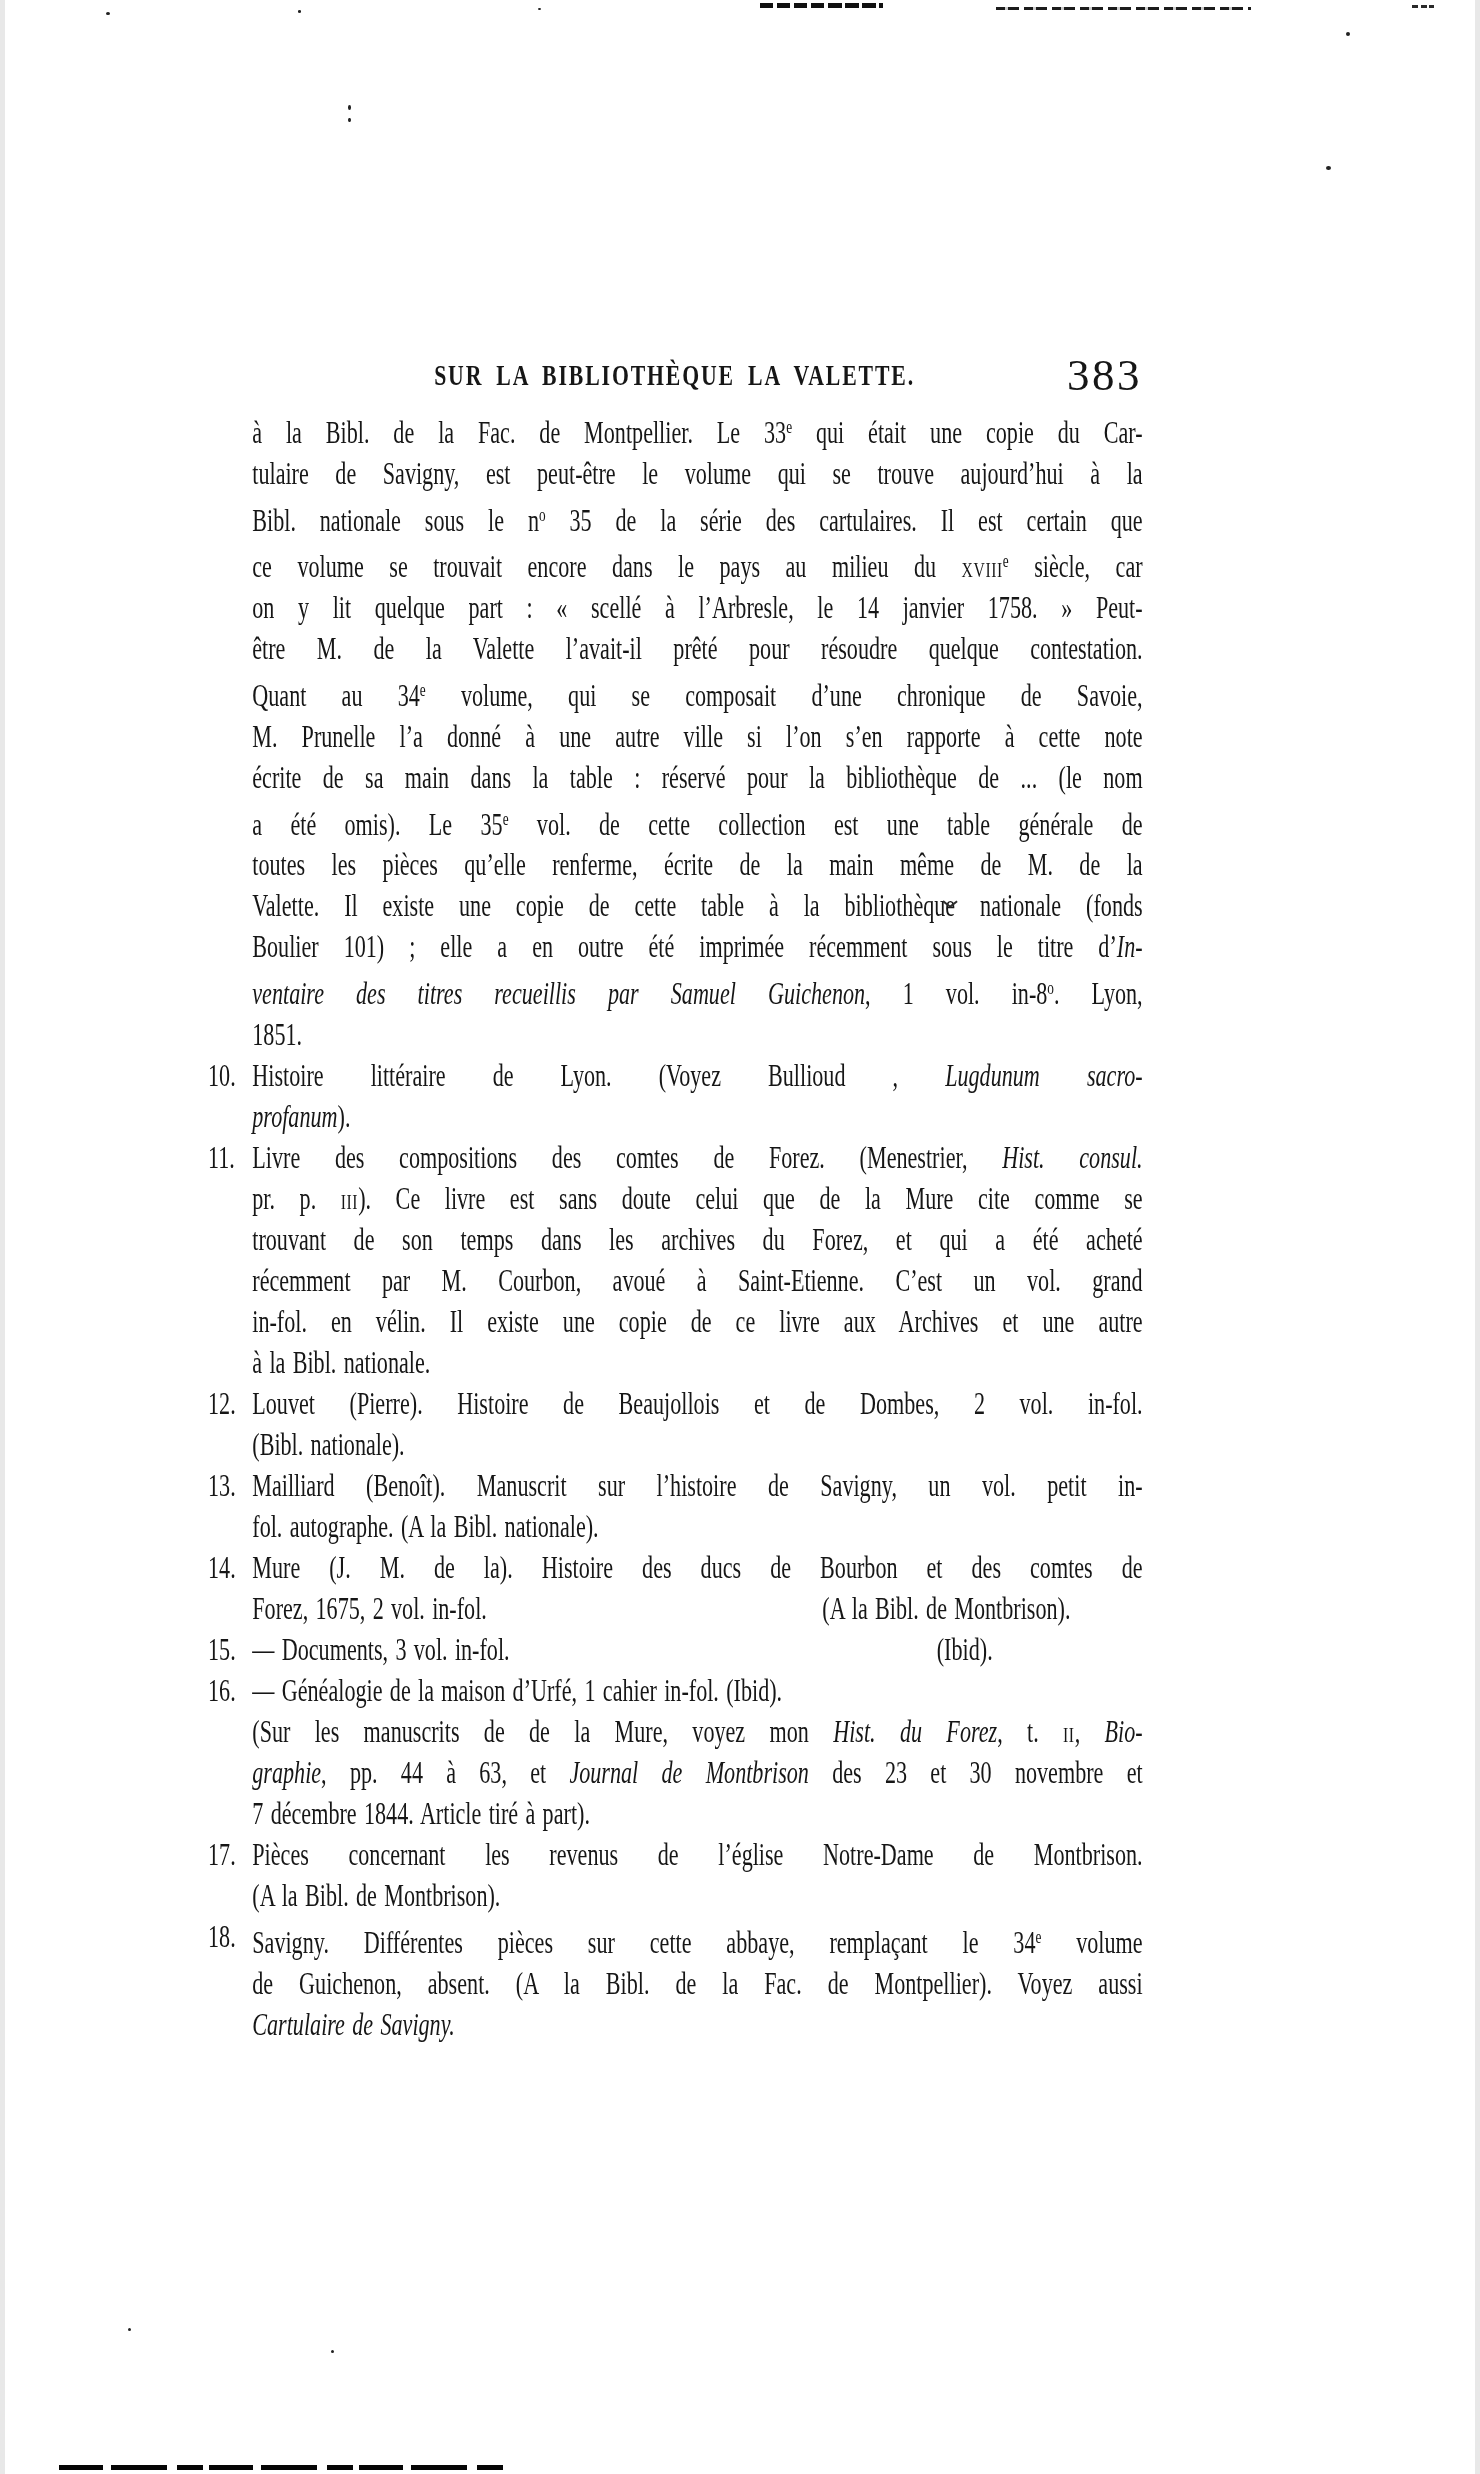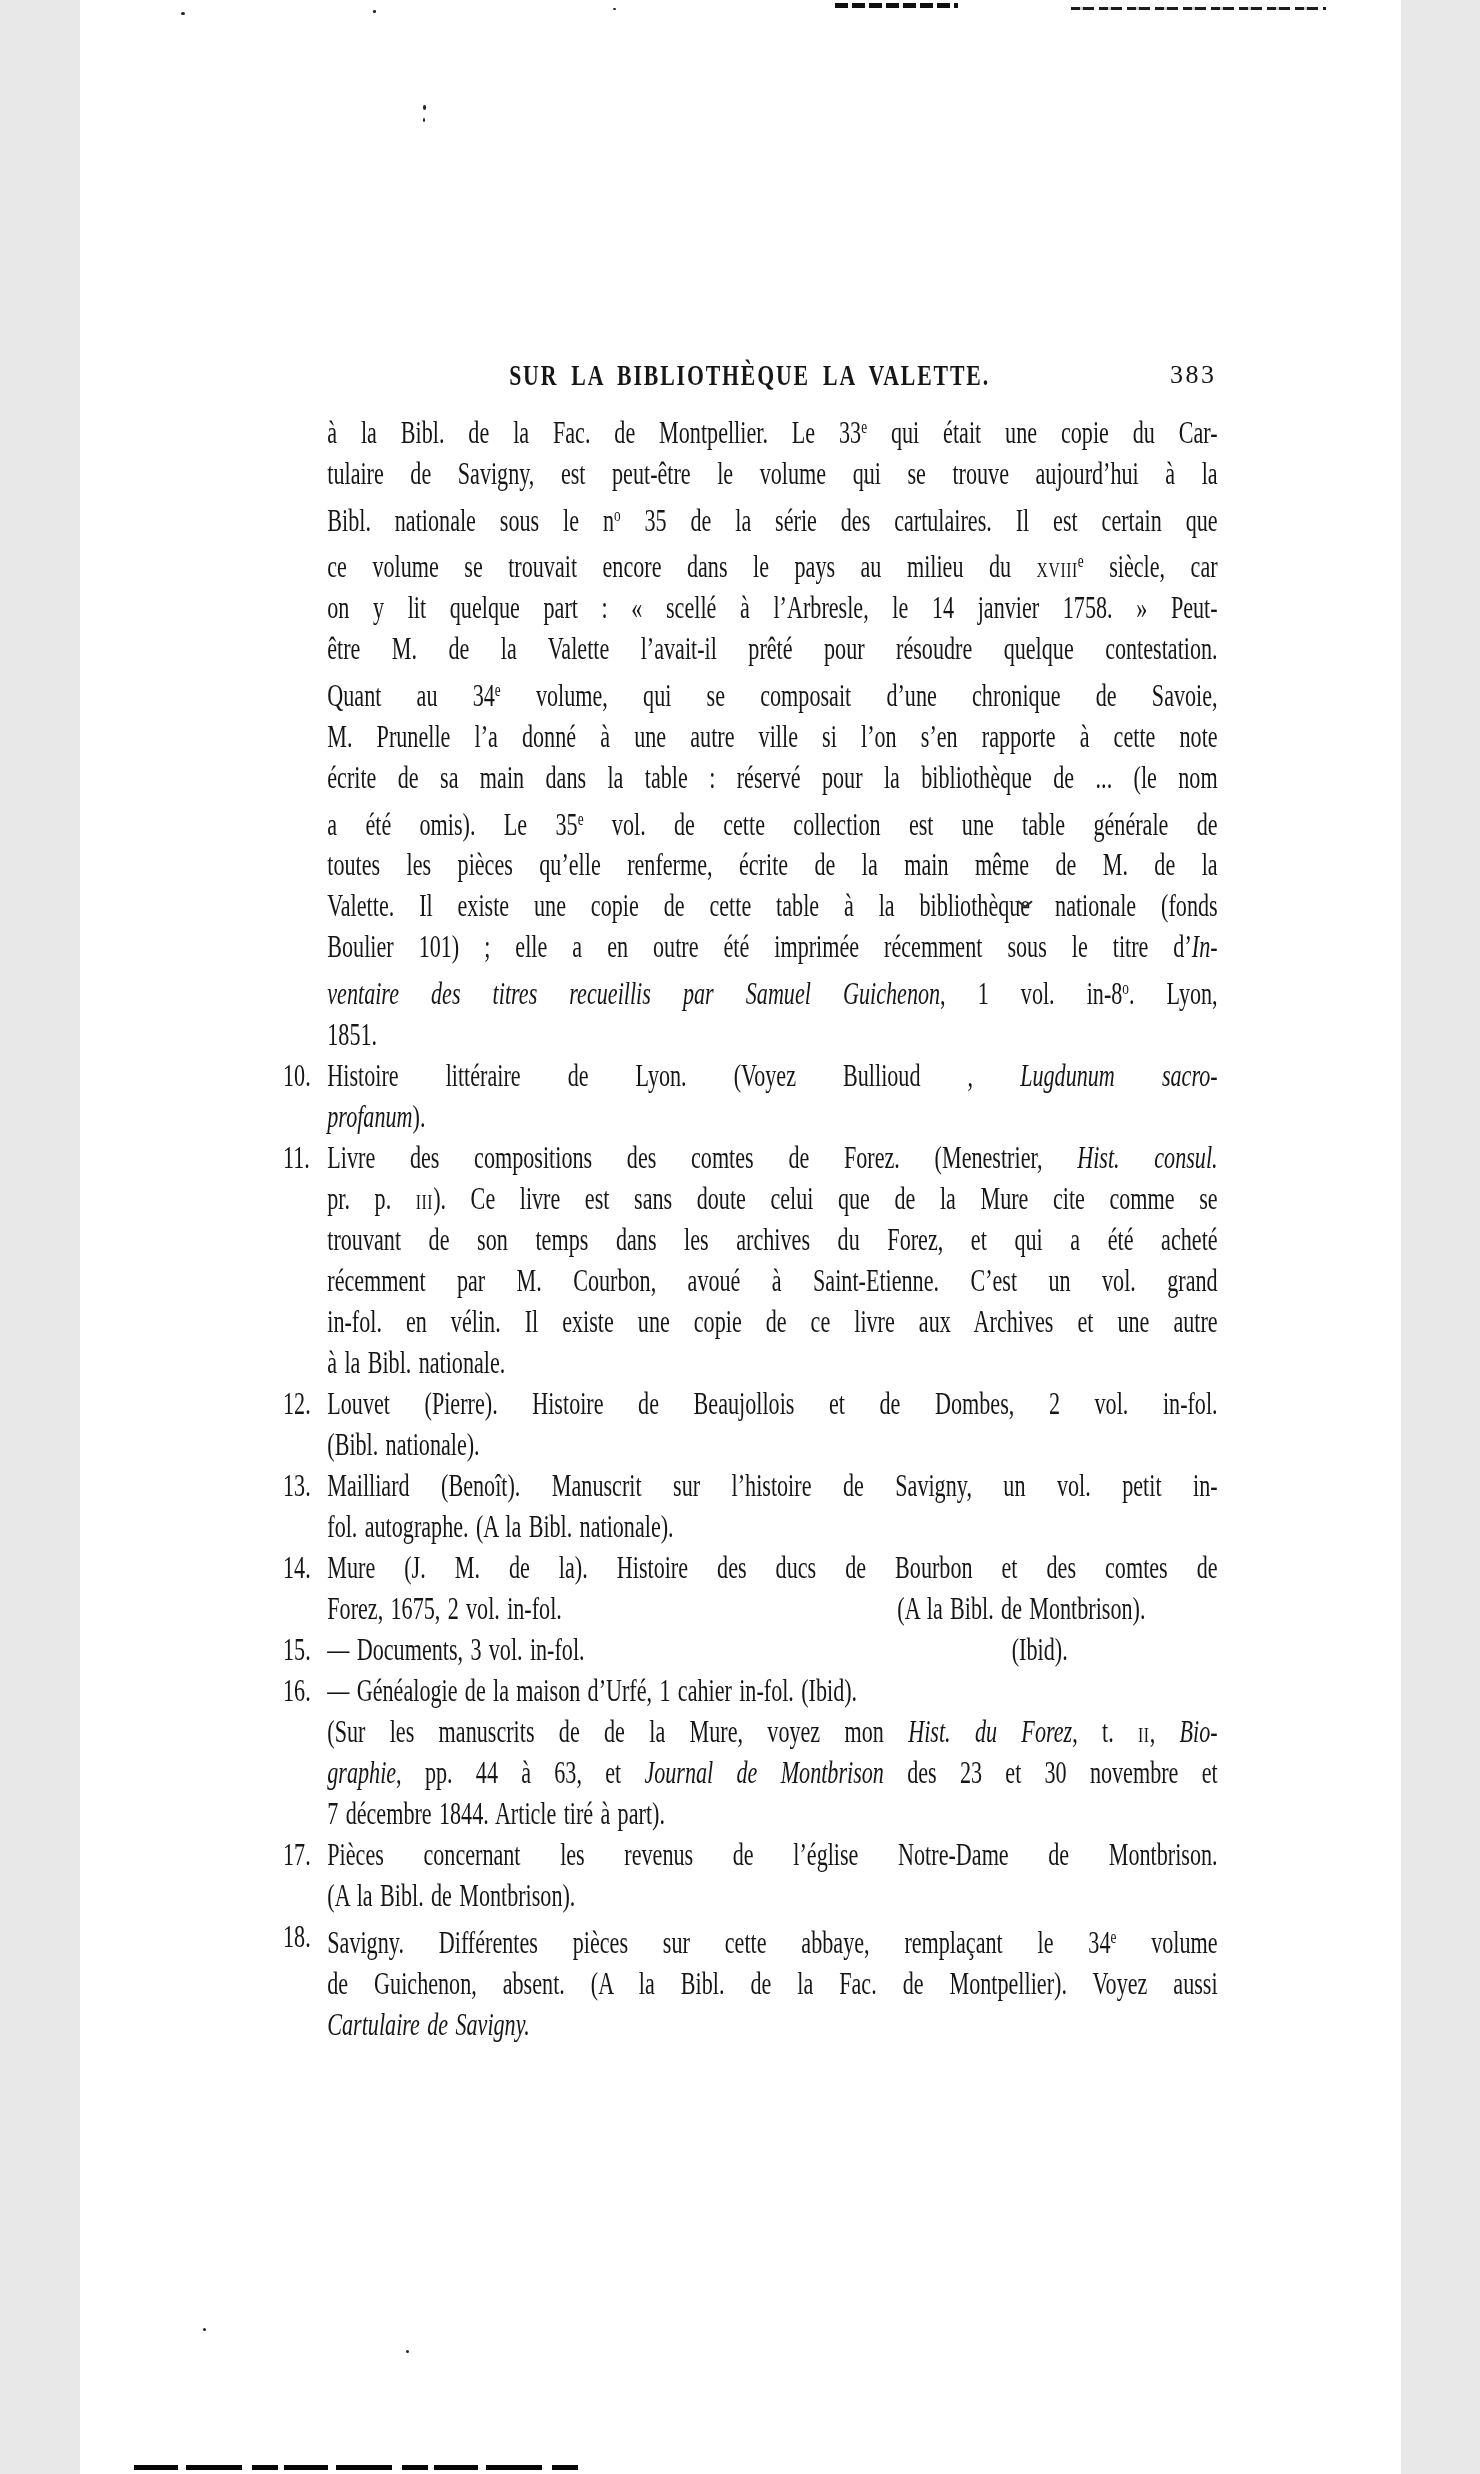--- a/index.html
+++ b/index.html
@@ -1,18 +1,18 @@
 <!DOCTYPE html>
 <html lang="fr" style="font-size:13.5px"><head>
 <meta charset="utf-8">
 <style>
   html, body { margin: 0; padding: 0; background: #e8e8e8; }
   .page {
     position: relative;
-    width: 1321px;
+    width: 1470px;
     height: 2475px;
     margin: 0 auto;
     background: #ffffff;
     color: #161616;
     font-family: "Liberation Serif", "DejaVu Serif", serif;
     overflow: hidden;
   }
 
   
   .header {
@@ -34,21 +34,21 @@
     letter-spacing: 2.5px;
     word-spacing: 7.6px;
     line-height: 44px;
     white-space: nowrap;
     transform: scaleX(0.75);
     transform-origin: center top;
   }
   .pagenum {
     position: absolute;
     right: 0; top: 0;
-    font-size: 26px;
+    font-size: 45px;
     line-height: 44px;
     letter-spacing: 2.5px;
   }
 
   
   .textcol {
     position: absolute;
     left: 203px;
     top: 406px;
     width: 1309px;

